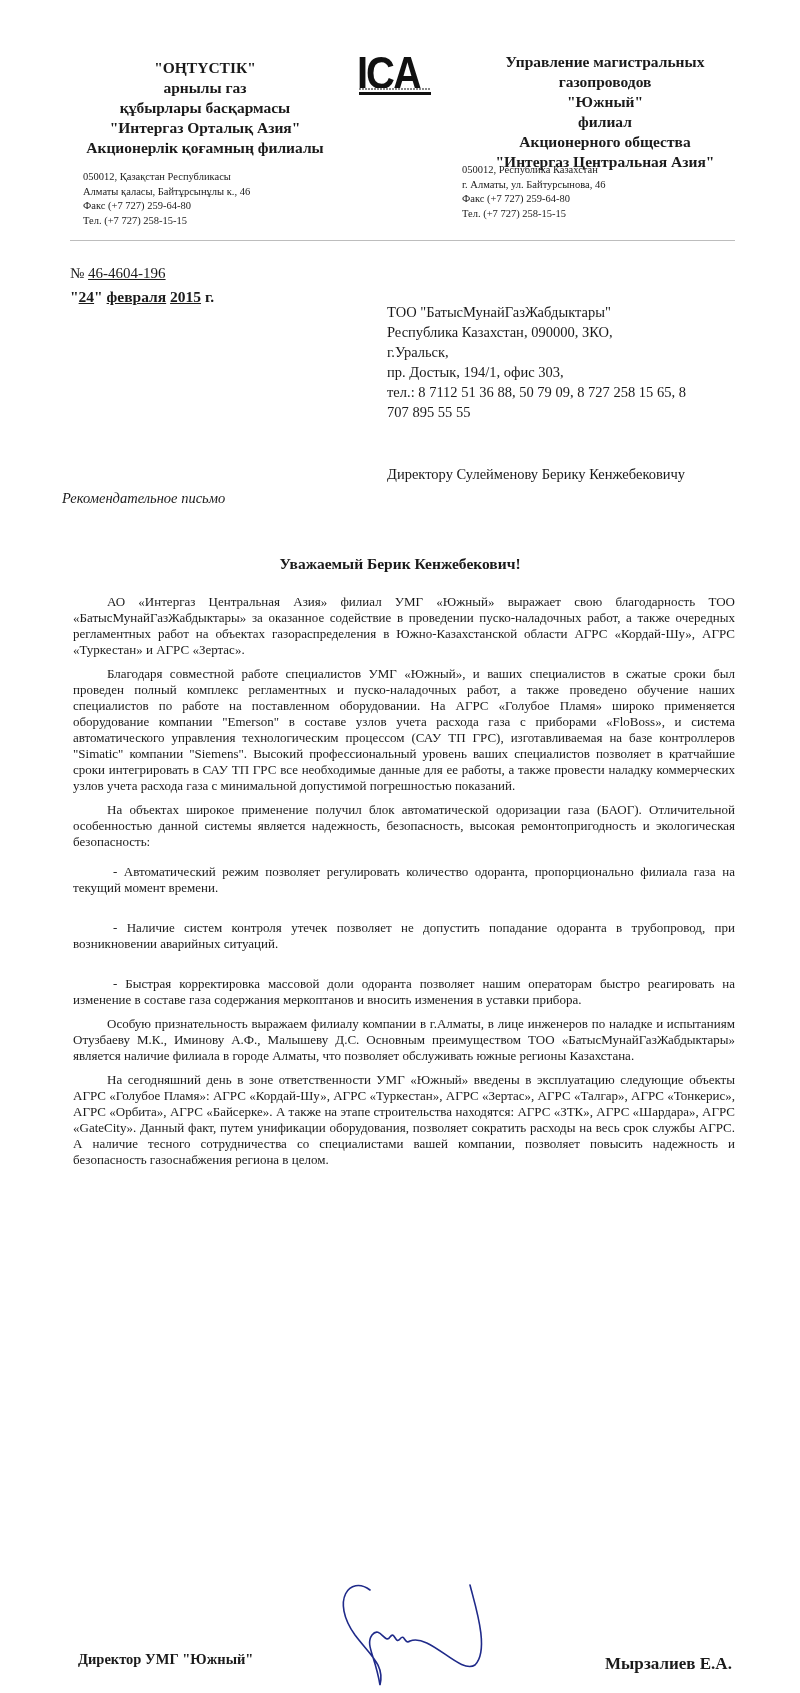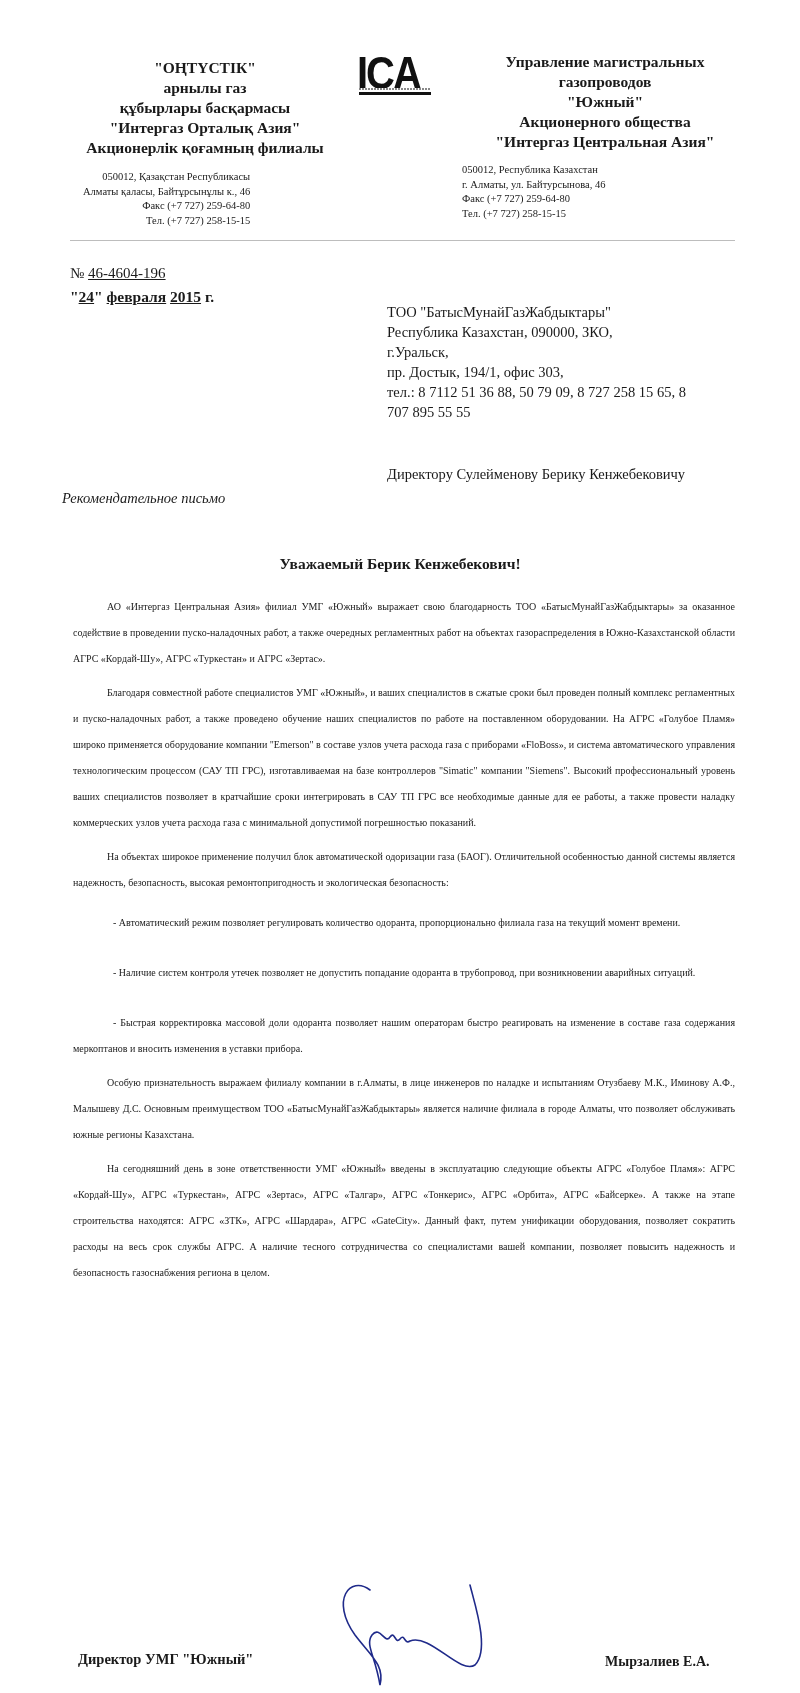--- a/index.html
+++ b/index.html
@@ -4,40 +4,40 @@
   <style>
     html, body { margin: 0; padding: 0; background: #ffffff; }
     body {
       width: 800px; height: 1693px; position: relative; overflow: hidden;
       font-family: "Liberation Serif", "DejaVu Serif", serif; color: #1a1a1a;
     }
     .abs { position: absolute; }
     .hdr-left { left: 60px; top: 58px; width: 290px; text-align: center; font-weight: bold; font-size: 15.5px; line-height: 20px; }
     .hdr-right { left: 450px; top: 52px; width: 310px; text-align: center; font-weight: bold; font-size: 15.5px; line-height: 20px; }
     .addr { font-size: 10.5px; line-height: 14.5px; text-align: left; font-weight: normal; }
-    .addr-left { left: 83px; top: 170px; text-align: right; }
+    .addr-left { left: 83px; top: 170px; }
     .addr-right { left: 462px; top: 163px; }
     .logo { left: 357px; top: 52px; width: 78px; height: 40px; }
     .logo-text { font-family: "Liberation Sans", "DejaVu Sans", sans-serif; font-weight: 900; font-size: 40px; letter-spacing: -2px; line-height: 36px; color: #111; transform: scaleY(1.15); transform-origin: top left; }
     .logo-bar { position: absolute; left: 2px; top: 40px; width: 72px; height: 3px; background: #111; }
     .logo-sub { position: absolute; left: 2px; top: 36px; width: 72px; height: 2px; background: repeating-linear-gradient(90deg,#888 0 2px,#fff 2px 3px); }
     .rule { left: 70px; top: 240px; width: 665px; height: 1px; background: #bdbdbd; }
     .num { left: 70px; top: 265px; font-size: 15px; }
     .num u, .date u { text-decoration: underline; }
     .date { left: 70px; top: 288px; font-size: 15.5px; font-weight: bold; }
     .recipient { left: 387px; top: 302px; width: 380px; font-size: 14.5px; line-height: 20px; }
     .director-to { left: 387px; top: 466px; font-size: 14.5px; }
     .subject { left: 62px; top: 490px; font-size: 14.5px; font-style: italic; }
     .greeting { left: 0; width: 800px; top: 555px; text-align: center; font-weight: bold; font-size: 15.5px; font-family: Liberation Serif, serif; }
-    .body-text { left: 73px; top: 594px; width: 662px; font-size: 10px; line-height: 26px; text-align: justify; }
+    .body-text { left: 73px; top: 594px; width: 662px; font-size: 13px; line-height: 16px; text-align: justify; }
     .body-text p { margin: 0 0 8px 0; text-indent: 34px; }
     .body-text p.bullet { text-indent: 40px; margin-top: 24px; }
     .body-text p.gap { margin-top: 14px; }
     .sign-title { left: 78px; top: 1651px; font-size: 14.5px; font-weight: bold; }
-    .sign-name { left: 605px; top: 1654px; font-size: 14px; font-weight: bold; }
+    .sign-name { left: 605px; top: 1654px; font-size: 17px; font-weight: bold; }
     .signature { left: 300px; top: 1565px; width: 200px; height: 130px; }
   </style>
 </head>
 <body>
 
 <div class="abs hdr-left">
   <div>"ОҢТҮСТІК"</div>
   <div>арнылы газ</div>
   <div>құбырлары басқармасы</div>
   <div>"Интергаз Орталық Азия"</div>
@@ -53,20 +53,21 @@
 <div class="abs logo">
   <div class="logo-text">ICA</div>
   <div class="logo-sub"></div>
   <div class="logo-bar"></div>
 </div>
 
 <div class="abs hdr-right">
   <div>Управление магистральных</div>
   <div>газопроводов</div>
   <div>"Южный"</div>
+  <div>филиал</div>
   <div>Акционерного общества</div>
   <div>"Интергаз Центральная Азия"</div>
 </div>
 <div class="abs addr addr-right">
   <div>050012, Республика Казахстан</div>
   <div>г. Алматы, ул. Байтурсынова, 46</div>
   <div>Факс (+7 727) 259-64-80</div>
   <div>Тел. (+7 727) 258-15-15</div>
 </div>
 

